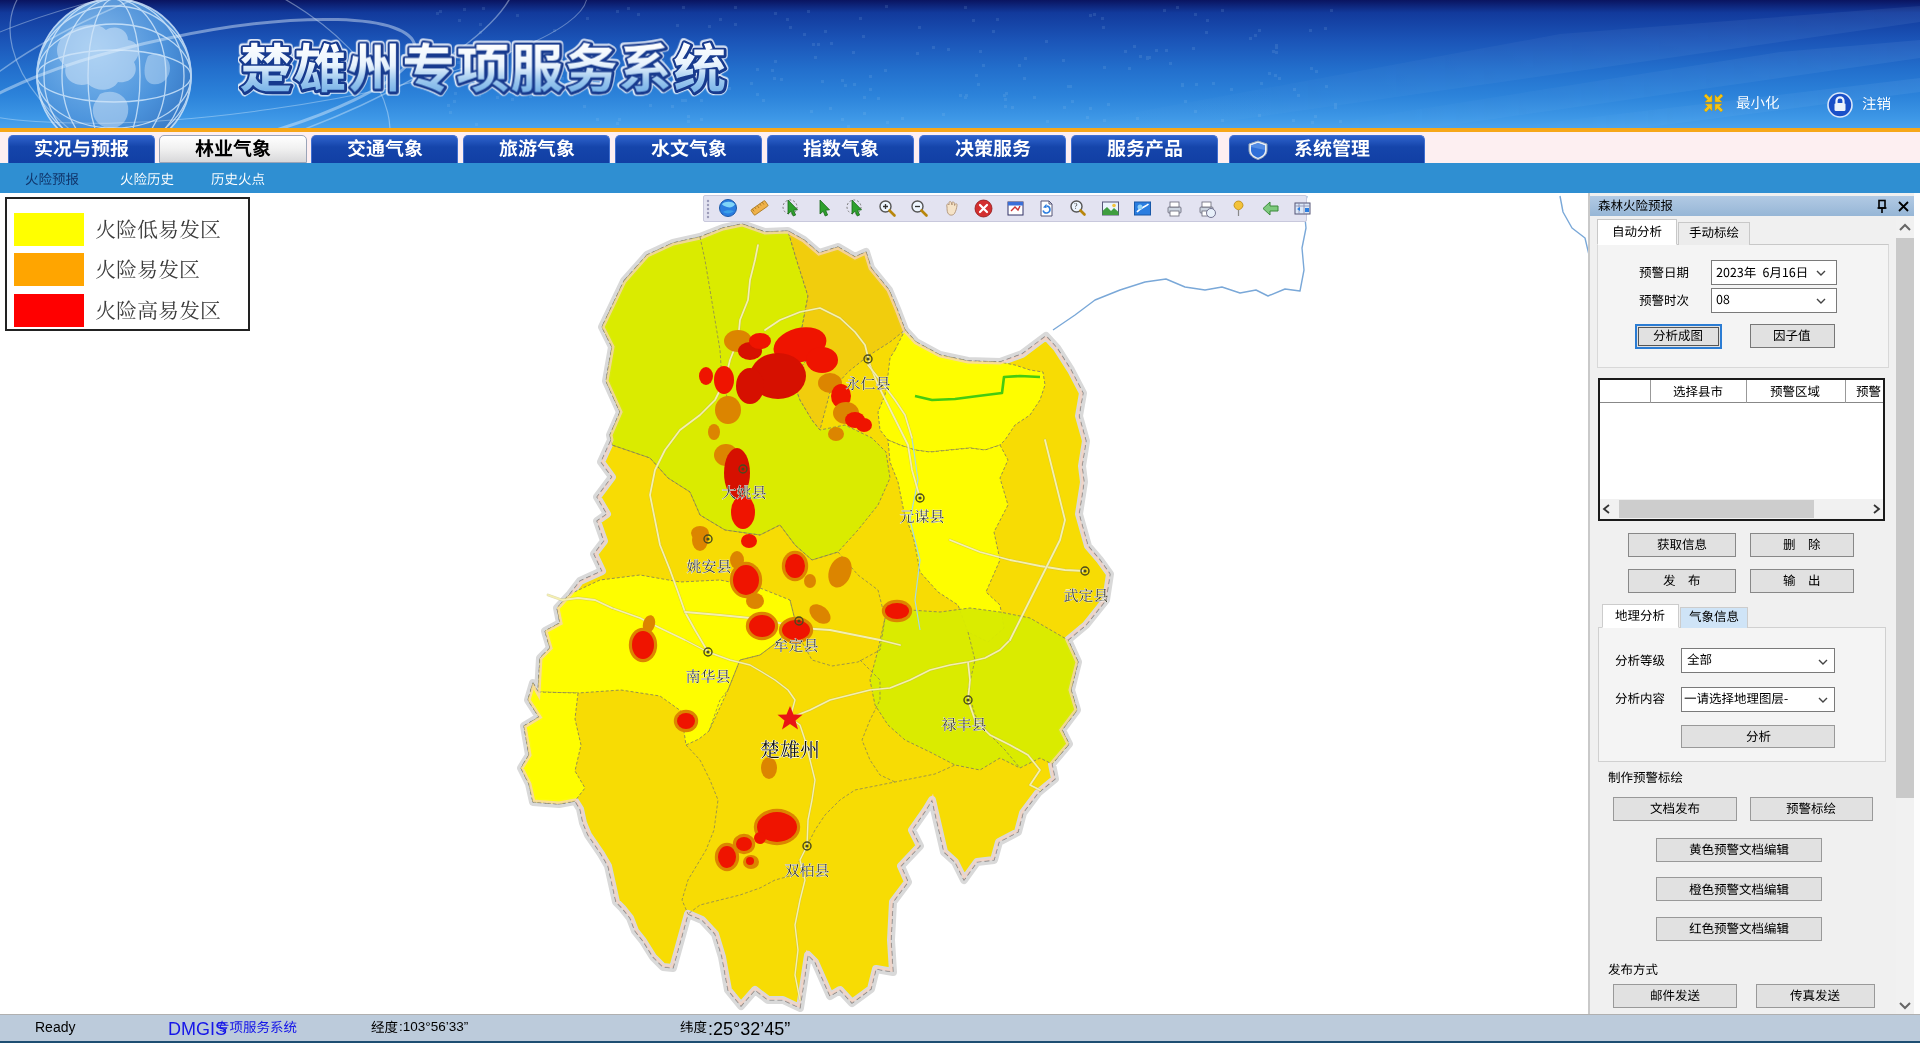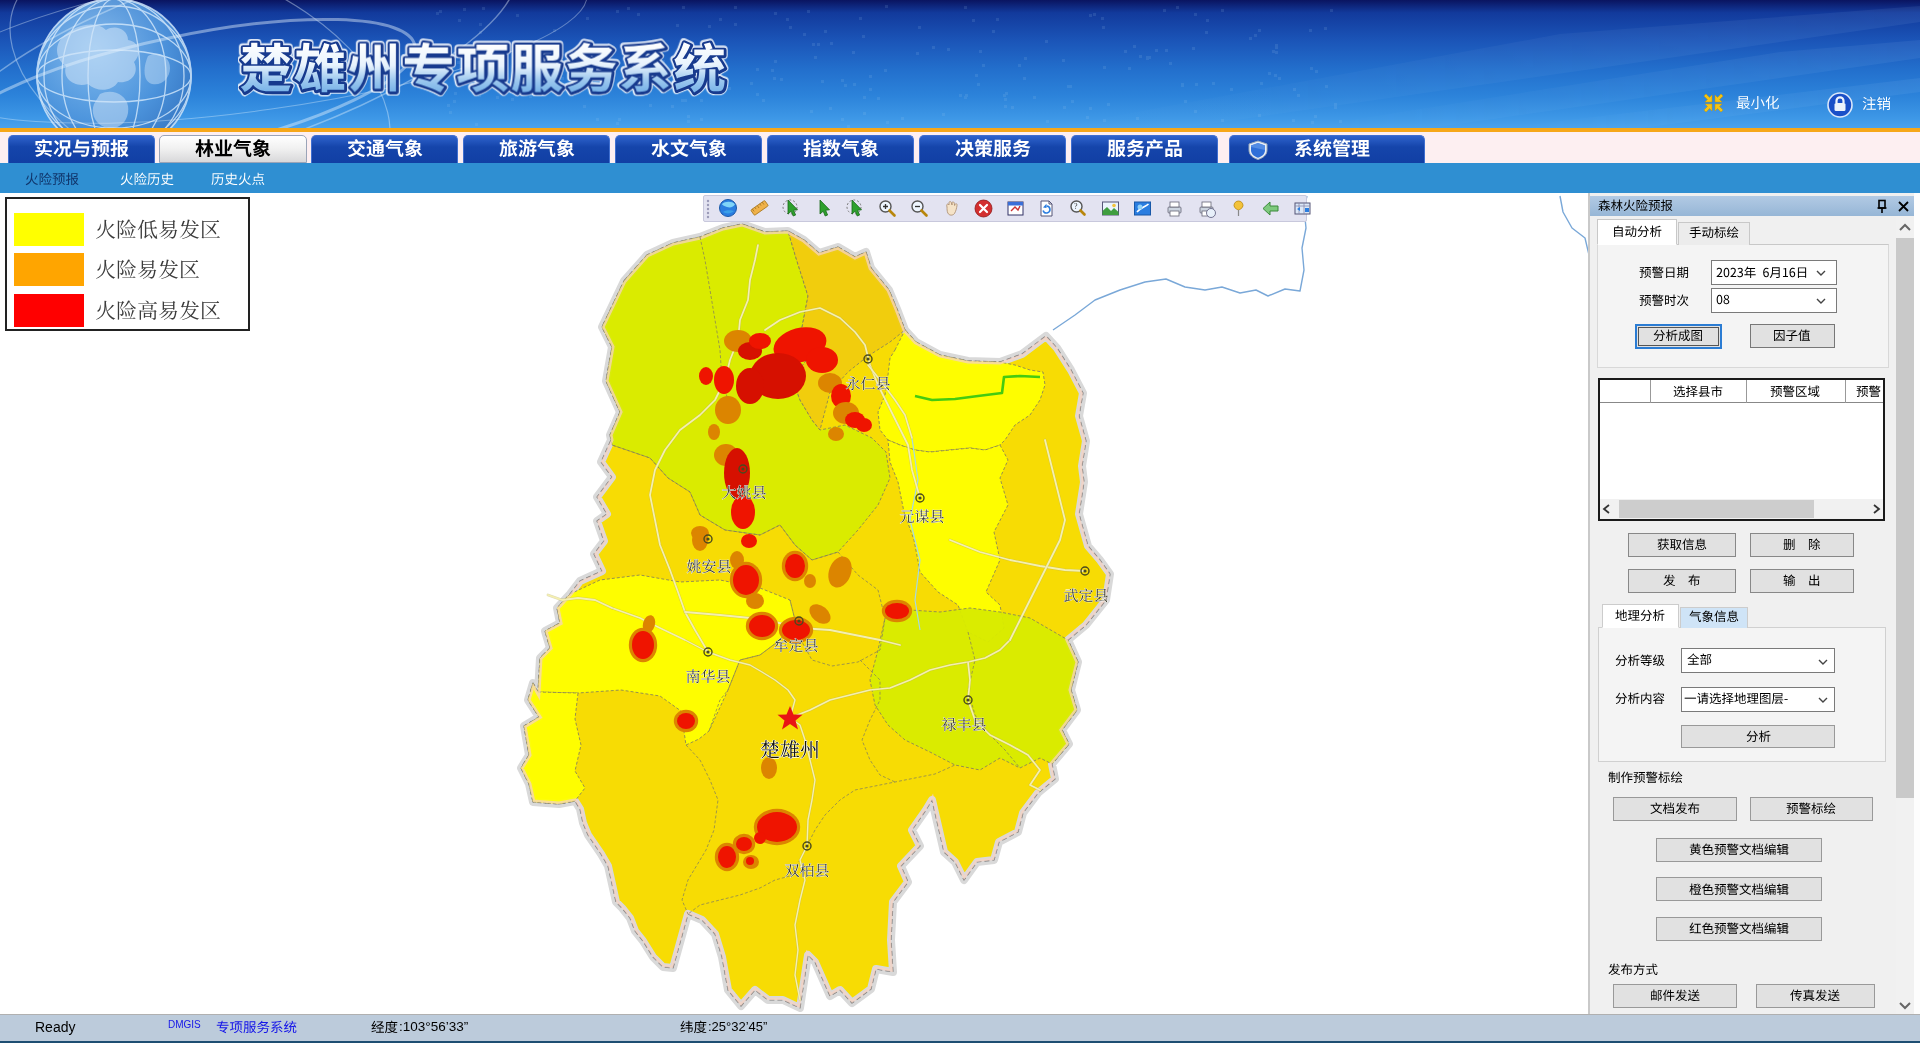--- a/index.html
+++ b/index.html
@@ -957,39 +957,39 @@
   </svg>
 <div class="abs" style="left:1896px;top:238px;width:18px;height:560px;background:#c9c9c9"></div>
 <svg class="abs" style="left:1899px;top:1000px" width="12" height="12">
     <path d="M1 3 L6 8 L11 3" fill="none" stroke="#666" stroke-width="2"></path>
   </svg>
 <div class="abs" style="left:1914px;top:193px;width:6px;height:821px;background:#fdfdfd"></div>
 <div class="abs" style="left:0;top:1014px;width:1920px;height:1px;background:#b0b0b0"></div>
 <div class="abs" style="left:0;top:1015px;width:1920px;height:26px;background:#bccbdb"></div>
 <div class="abs" style="left:0;top:1041px;width:1920px;height:2px;background:#1d4e72"></div>
 <div class="ct" style="left:35px;top:1019px;font-size:14px;color:#000">Ready</div>
-<div class="ct" style="left:168px;top:1019px;font-size:10px;color:#1616e8">DMGIS<span id="dg"></span></div>
+<div class="ct" style="left:168px;top:1019px;font-size:18px;color:#1616e8">DMGIS<span id="dg"></span></div>
 <svg class="ct " style="left:216.0px;top:1018.6px" width="81.0" height="16.9" viewBox="0 -965 6000 1250">
     <g fill="#1616e8">
       <use href="#g145" x="0"></use>
       <use href="#g146" x="1000"></use>
       <use href="#g147" x="2000"></use>
       <use href="#g148" x="3000"></use>
       <use href="#g149" x="4000"></use>
       <use href="#g150" x="5000"></use>
     </g>
   </svg>
 <div class="ct" style="left:399px;top:1019px;font-size:13.5px;color:#000">:103°56’33”</div>
 <svg class="ct " style="left:371.0px;top:1018.6px" width="27.0" height="16.9" viewBox="0 -965 2000 1250">
     <g fill="#000">
       <use href="#g151" x="0"></use>
       <use href="#g152" x="1000"></use>
     </g>
   </svg>
-<div class="ct" style="left:708px;top:1019px;font-size:13px;color:#000">:25°32’45”</div>
+<div class="ct" style="left:708px;top:1019px;font-size:18px;color:#000">:25°32’45”</div>
 <svg class="ct " style="left:680.0px;top:1018.6px" width="27.0" height="16.9" viewBox="0 -965 2000 1250">
     <g fill="#000">
       <use href="#g153" x="0"></use>
       <use href="#g152" x="1000"></use>
     </g>
   </svg>
 <svg width="0" height="0" style="position:absolute">
     <defs>
       <path id="g0" d="M201 -271C188 -171 163 -67 26 -6C52 15 86 59 99 88C175 51 225 3 259 -52C336 51 449 75 624 75L933 75C938 41 956 -11 973 -37C898 -34 689 -34 631 -34C604 -34 579 -35 555 -37L555 -121L808 -121L808 -226L555 -226L555 -301L791 -301L769 -245L876 -223C900 -266 928 -335 949 -395L858 -414L839 -410L76 -410L76 -301L432 -301L432 -60C377 -80 336 -116 309 -178C317 -208 322 -239 326 -271ZM224 -848L224 -766L65 -766L65 -666L186 -666C143 -612 86 -561 33 -530C57 -511 91 -473 109 -448C148 -479 188 -524 224 -573L224 -438L342 -438L342 -588C373 -557 406 -522 422 -501L483 -591C465 -604 399 -644 359 -666L477 -666L477 -766L342 -766L342 -848ZM660 -849L660 -766L508 -766L508 -666L618 -666C572 -612 512 -563 456 -533C480 -514 514 -475 531 -449C576 -481 621 -529 660 -583L660 -439L777 -439L777 -581C824 -536 876 -482 901 -451L964 -541C939 -562 841 -631 787 -666L939 -666L939 -766L777 -766L777 -849Z"></path>
       <path id="g1" d="M700 -804C721 -761 746 -703 757 -664L624 -664C646 -714 666 -766 682 -817L580 -845C557 -765 523 -684 484 -615L484 -703L288 -703C293 -748 298 -794 302 -841L187 -850C183 -800 179 -751 173 -703L55 -703L55 -588L157 -588C130 -420 85 -273 13 -173C40 -158 92 -122 112 -104C190 -225 240 -394 271 -588L468 -588C449 -557 428 -528 407 -504C427 -481 460 -430 472 -407C492 -431 513 -459 532 -490L532 90L638 90L638 43L960 43L960 -65L843 -65L843 -164L948 -164L948 -265L843 -265L843 -361L947 -361L947 -462L843 -462L843 -559L952 -559L952 -664L772 -664L864 -698C852 -735 826 -793 802 -836ZM349 -267C364 -217 379 -160 393 -104L272 -87C298 -142 325 -203 349 -267ZM168 43C189 31 224 21 413 -11C418 13 421 36 424 56L519 22C505 -67 470 -198 436 -303L351 -274C374 -336 395 -400 411 -463L297 -486C270 -338 209 -174 189 -134C168 -91 153 -64 132 -57C145 -29 163 22 168 43ZM638 -361L737 -361L737 -265L638 -265ZM638 -462L638 -559L737 -559L737 -462ZM638 -164L737 -164L737 -65L638 -65Z"></path>

